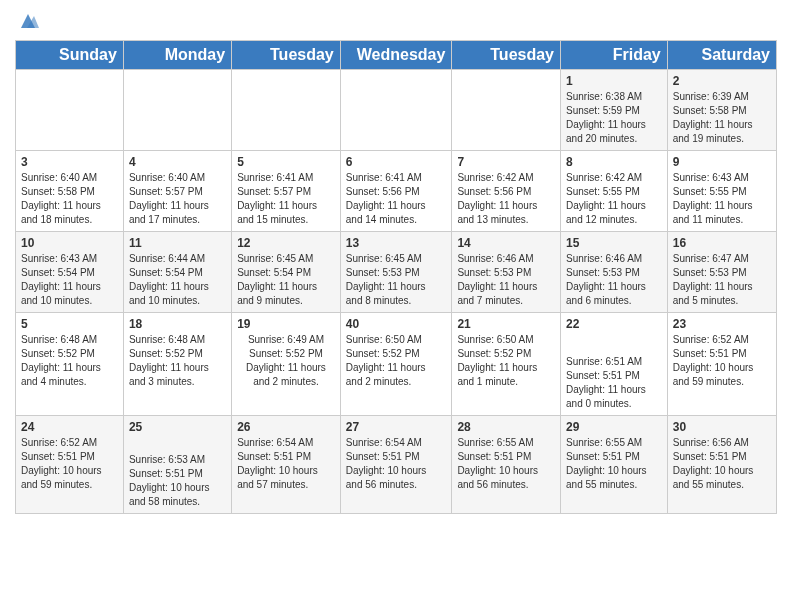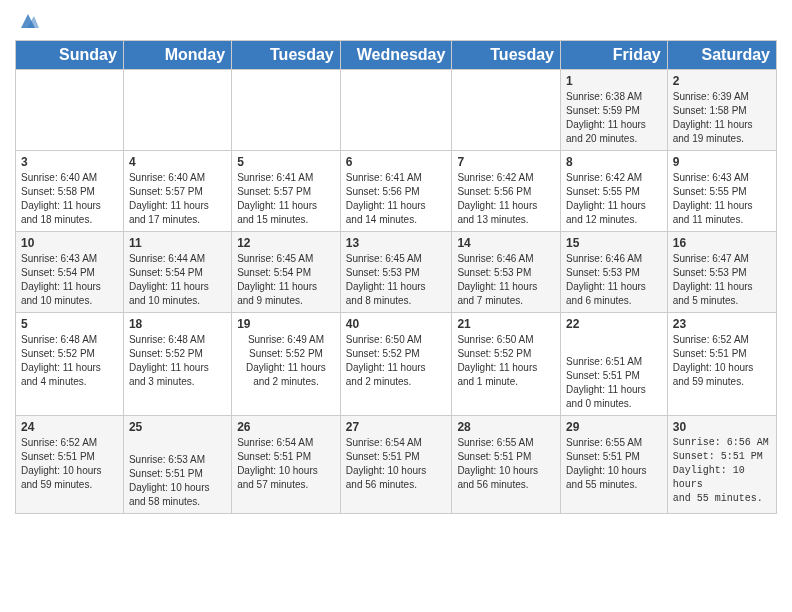--- a/index.html
+++ b/index.html
@@ -158,21 +158,21 @@
           <td>
             <span class="day-num">1</span>
             <div class="day-info" style="white-space: pre-line;">Sunrise: 6:38 AM
 Sunset: 5:59 PM
 Daylight: 11 hours
 and 20 minutes.</div>
           </td>
           <td>
             <span class="day-num">2</span>
             <div class="day-info" style="white-space: pre-line;">Sunrise: 6:39 AM
-Sunset: 1:58 PM
+Sunset: 5:58 PM
 Daylight: 11 hours
 and 19 minutes.</div>
           </td>
         </tr>
         <tr>
           <td>
             <span class="day-num">3</span>
             <div class="day-info" style="white-space: pre-line;">Sunrise: 6:40 AM
 Sunset: 5:58 PM
 Daylight: 11 hours
@@ -361,21 +361,21 @@
           </td>
           <td>
             <span class="day-num">29</span>
             <div class="day-info" style="white-space: pre-line;">Sunrise: 6:55 AM
 Sunset: 5:51 PM
 Daylight: 10 hours
 and 55 minutes.</div>
           </td>
           <td>
             <span class="day-num">30</span>
-            <div class="day-info" style="white-space: pre-line; font-family: Liberation Mono, monospace;">Sunrise: 6:56 AM
+            <div class="day-info" style="white-space: pre-line;">Sunrise: 6:56 AM
 Sunset: 5:51 PM
 Daylight: 10 hours
 and 55 minutes.</div>
           </td>
         </tr>
       </tbody>
   </table>
 </div>
 
 </body></html>

